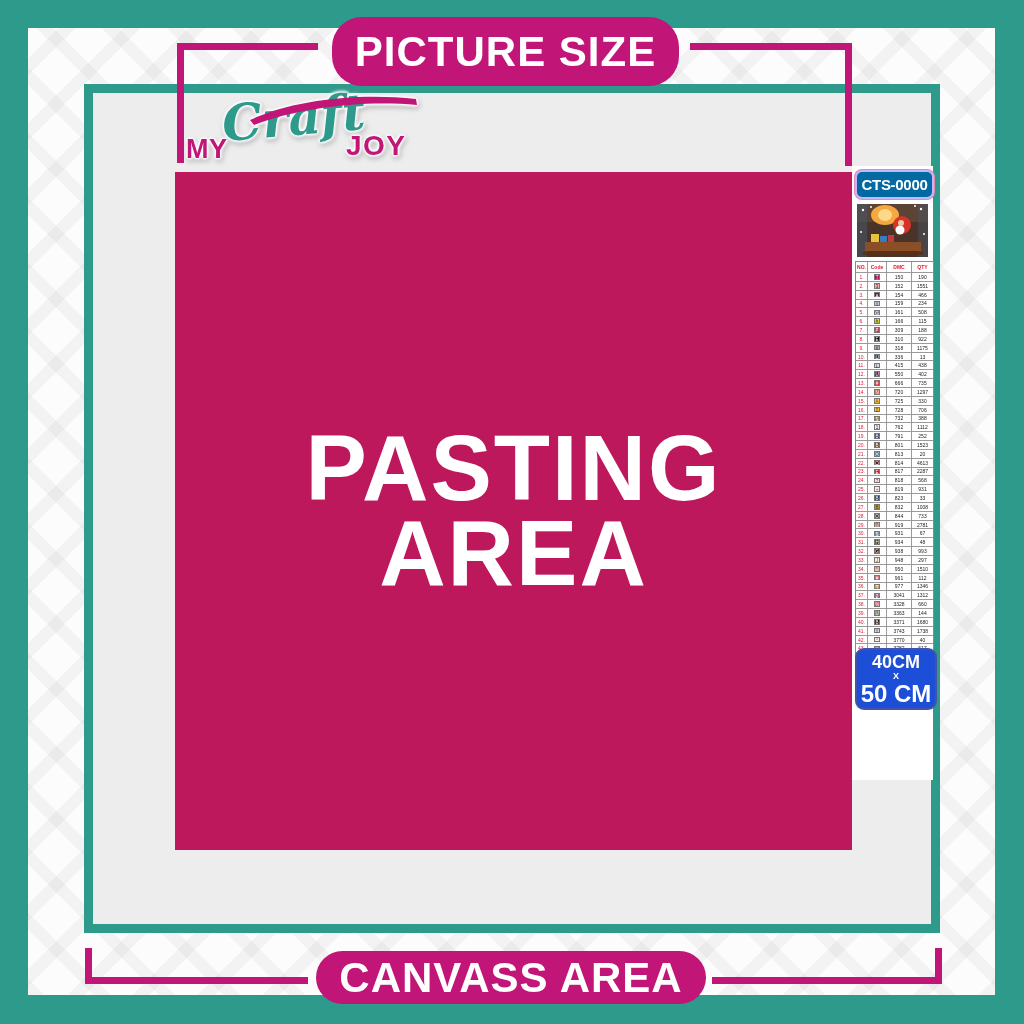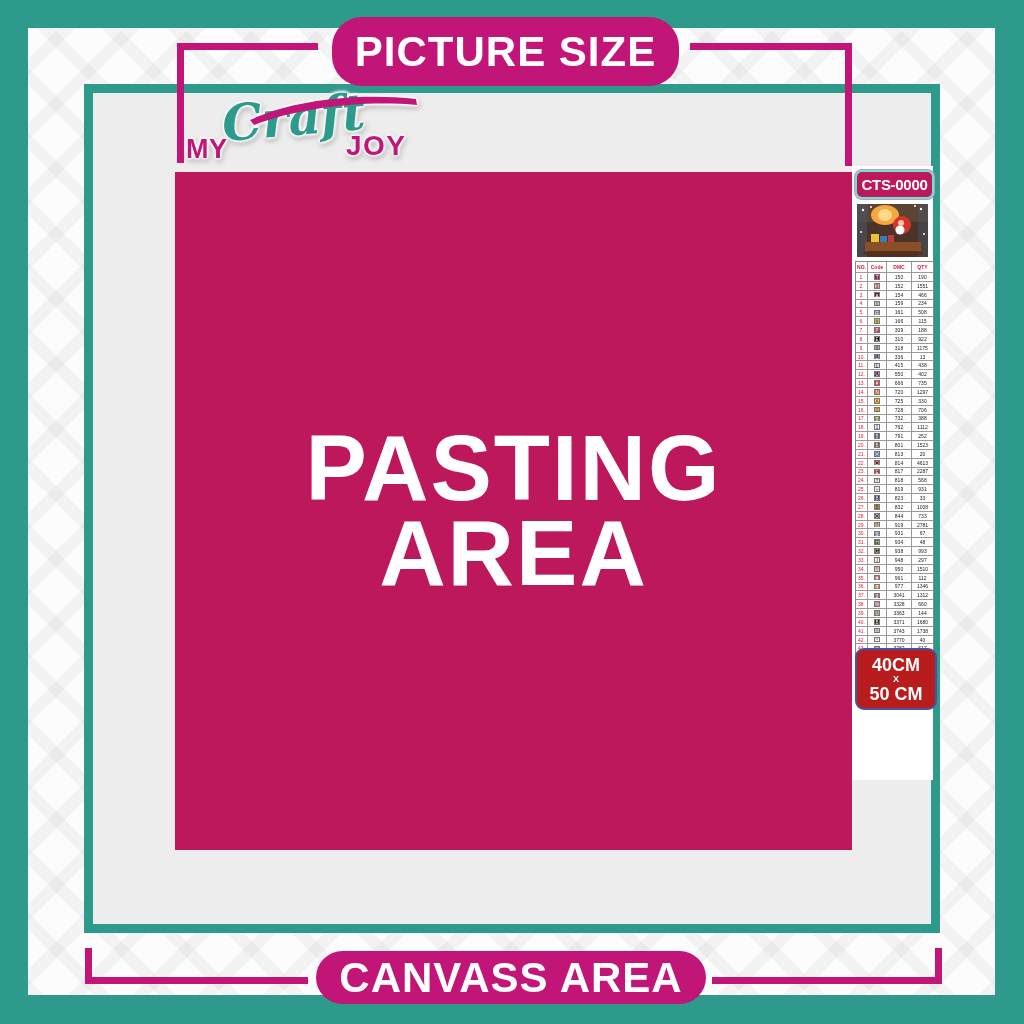--- a/index.html
+++ b/index.html
@@ -27,38 +27,38 @@
   .logo-craft{position:absolute;left:46px;top:-6px;font-size:50px;font-weight:bold;font-style:italic;
               color:#2e9a8b;font-family:"DejaVu Serif",serif;transform:rotate(-5deg);}
   .logo-joy{position:absolute;left:170px;top:36px;font-size:28px;font-weight:bold;color:#c11577;letter-spacing:1.5px;}
   .logo-swoosh{position:absolute;left:72px;top:0;}
   
   .blue{position:absolute;left:175px;top:172px;width:677px;height:678px;background:#be185d;
         display:flex;flex-direction:column;align-items:center;justify-content:center;z-index:5;}
   .blue .ln{color:#fff;font-weight:bold;font-size:92px;letter-spacing:2px;line-height:.92;}
   
   .panel{position:absolute;left:852px;top:166px;width:81px;height:614px;background:#fff;z-index:6;}
-  .sku{position:absolute;left:855px;top:170px;width:79px;height:29px;box-sizing:border-box;background:#be185d;
-       border:2px solid #5eead4;box-shadow:0 0 0 1px #e08cb4;border-radius:7px;display:flex;align-items:center;
+  .sku{position:absolute;left:855px;top:170px;width:79px;height:29px;box-sizing:border-box;background:#0369a1;
+       border:2px solid #c4b5fd;box-shadow:0 0 0 1px #e08cb4;border-radius:7px;display:flex;align-items:center;
        justify-content:center;color:#fff;font-weight:bold;font-size:15px;letter-spacing:-.3px;z-index:8;}
   .thumb{position:absolute;left:857px;top:204px;width:71px;height:53px;z-index:8;}
   .chart{position:absolute;left:855px;top:261px;width:79px;box-sizing:border-box;background:#fff;
          border:1px solid #8a8a8a;z-index:8;font-size:5px;color:#222;}
   .crow{display:grid;grid-template-columns:12px 19px 25px 21px;height:7.85px;align-items:center;
         border-top:0.5px solid #9a9a9a;}
   .crow.hd{height:10px;font-weight:bold;color:#e01936;border-top:none;}
   .crow div{border-right:0.5px solid #9a9a9a;height:100%;display:flex;align-items:center;justify-content:center;overflow:hidden;}
   .crow div:last-child{border-right:none;}
   .c-no{color:#e01936;}
   .sym{display:block;width:5.6px;height:5.6px;line-height:5.6px;font-size:4.5px;text-align:center;
        border:0.5px solid #777;box-sizing:border-box;}
-  .sizebox{position:absolute;left:855px;top:648px;width:82px;height:62px;box-sizing:border-box;background:#b91c1c;
+  .sizebox{position:absolute;left:855px;top:648px;width:82px;height:62px;box-sizing:border-box;background:#1d4ed8;
            border:2px solid #4453a8;border-radius:9px;display:flex;flex-direction:column;align-items:center;
            justify-content:center;color:#fff;font-weight:bold;z-index:8;line-height:1;}
-  .sizebox .s1{font-size:18px;} .sizebox .s2{font-size:9px;margin:1px 0;} .sizebox .s3{font-size:18px;}
+  .sizebox .s1{font-size:18px;} .sizebox .s2{font-size:9px;margin:1px 0;} .sizebox .s3{font-size:24px;}
 </style>
 </head>
 <body>
 
 <div class="stage">
 
   <div class="chevron-bg"></div>
   <div class="frame"></div>
 
   <div class="blue">

